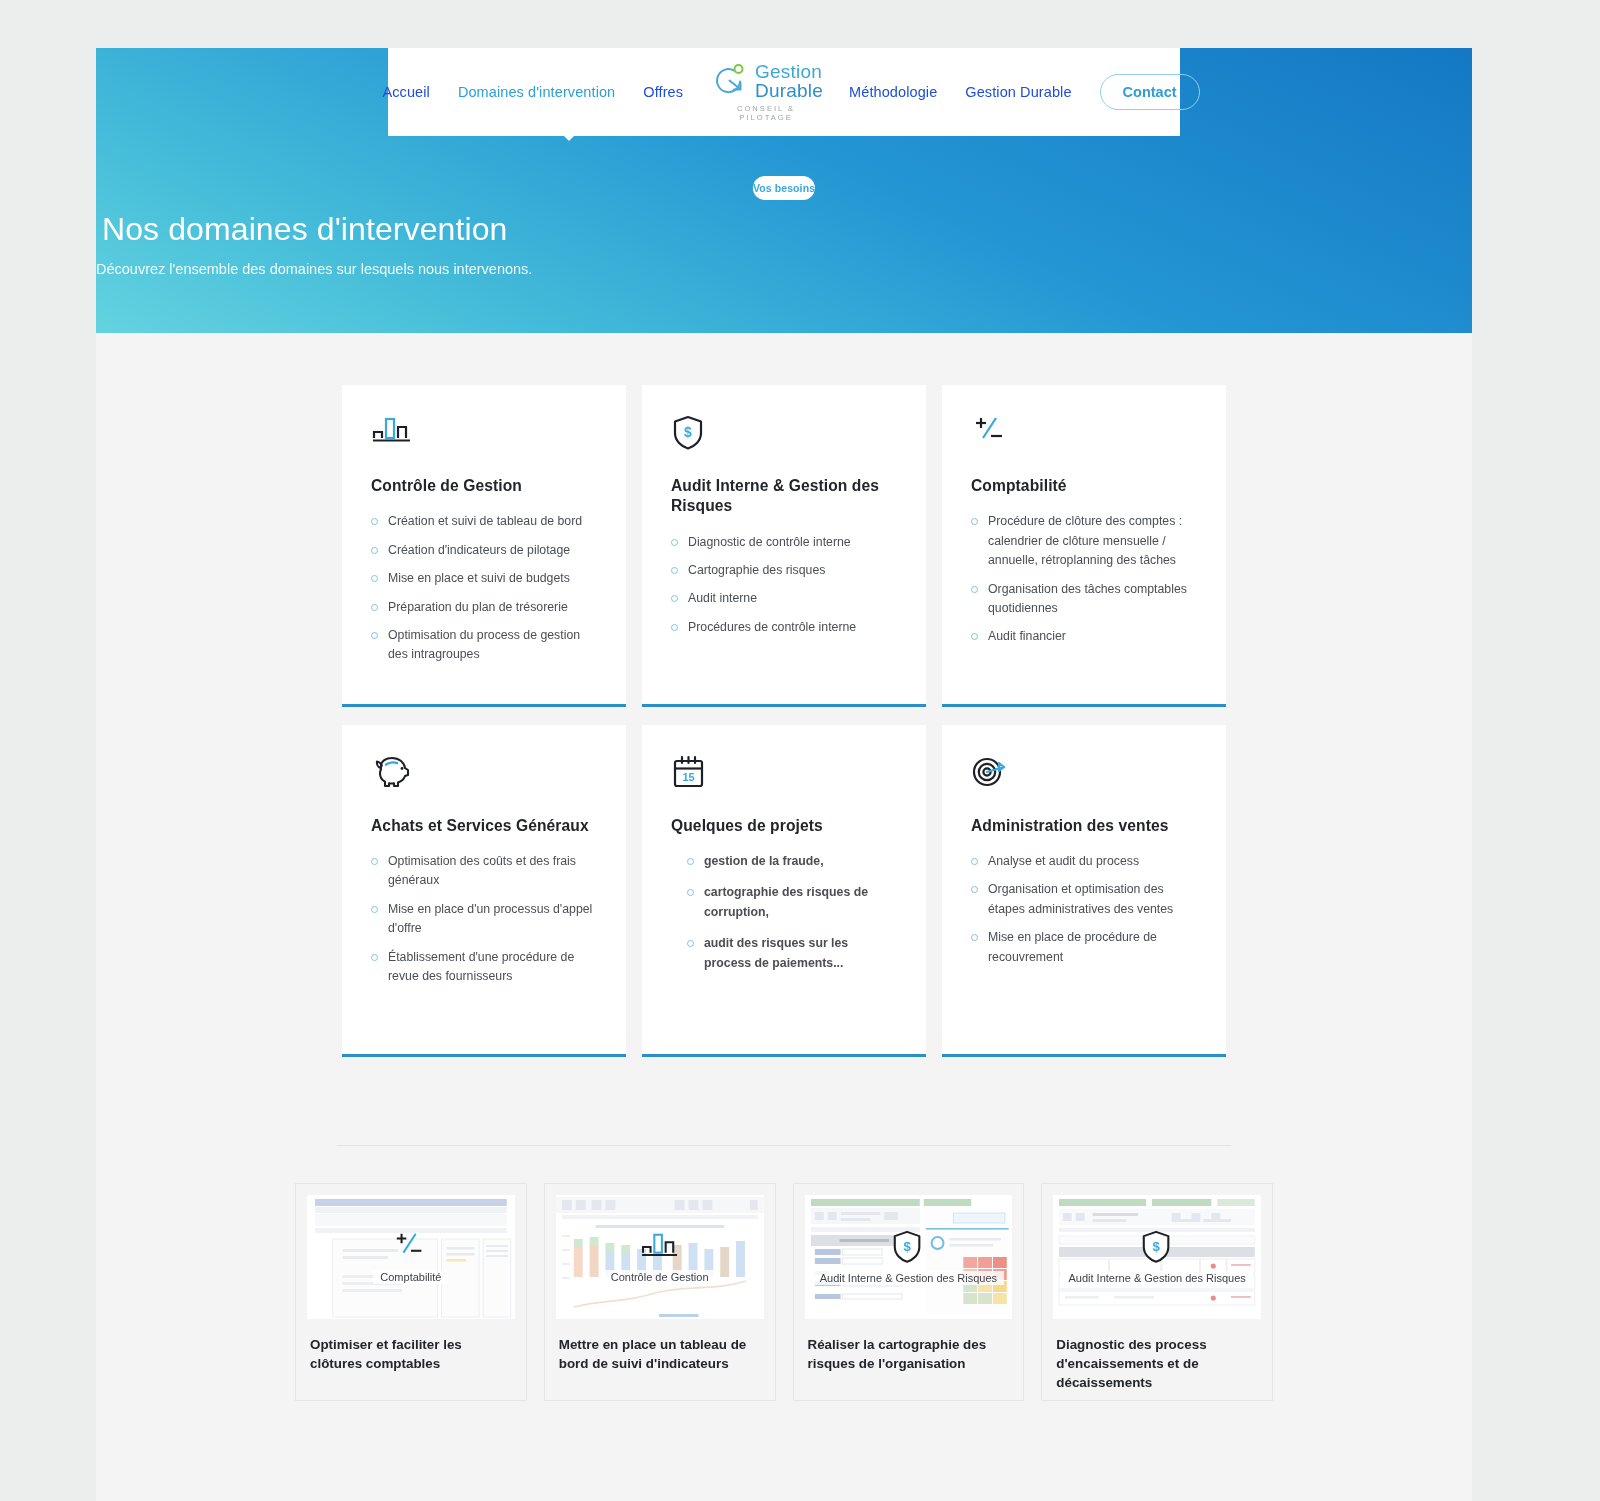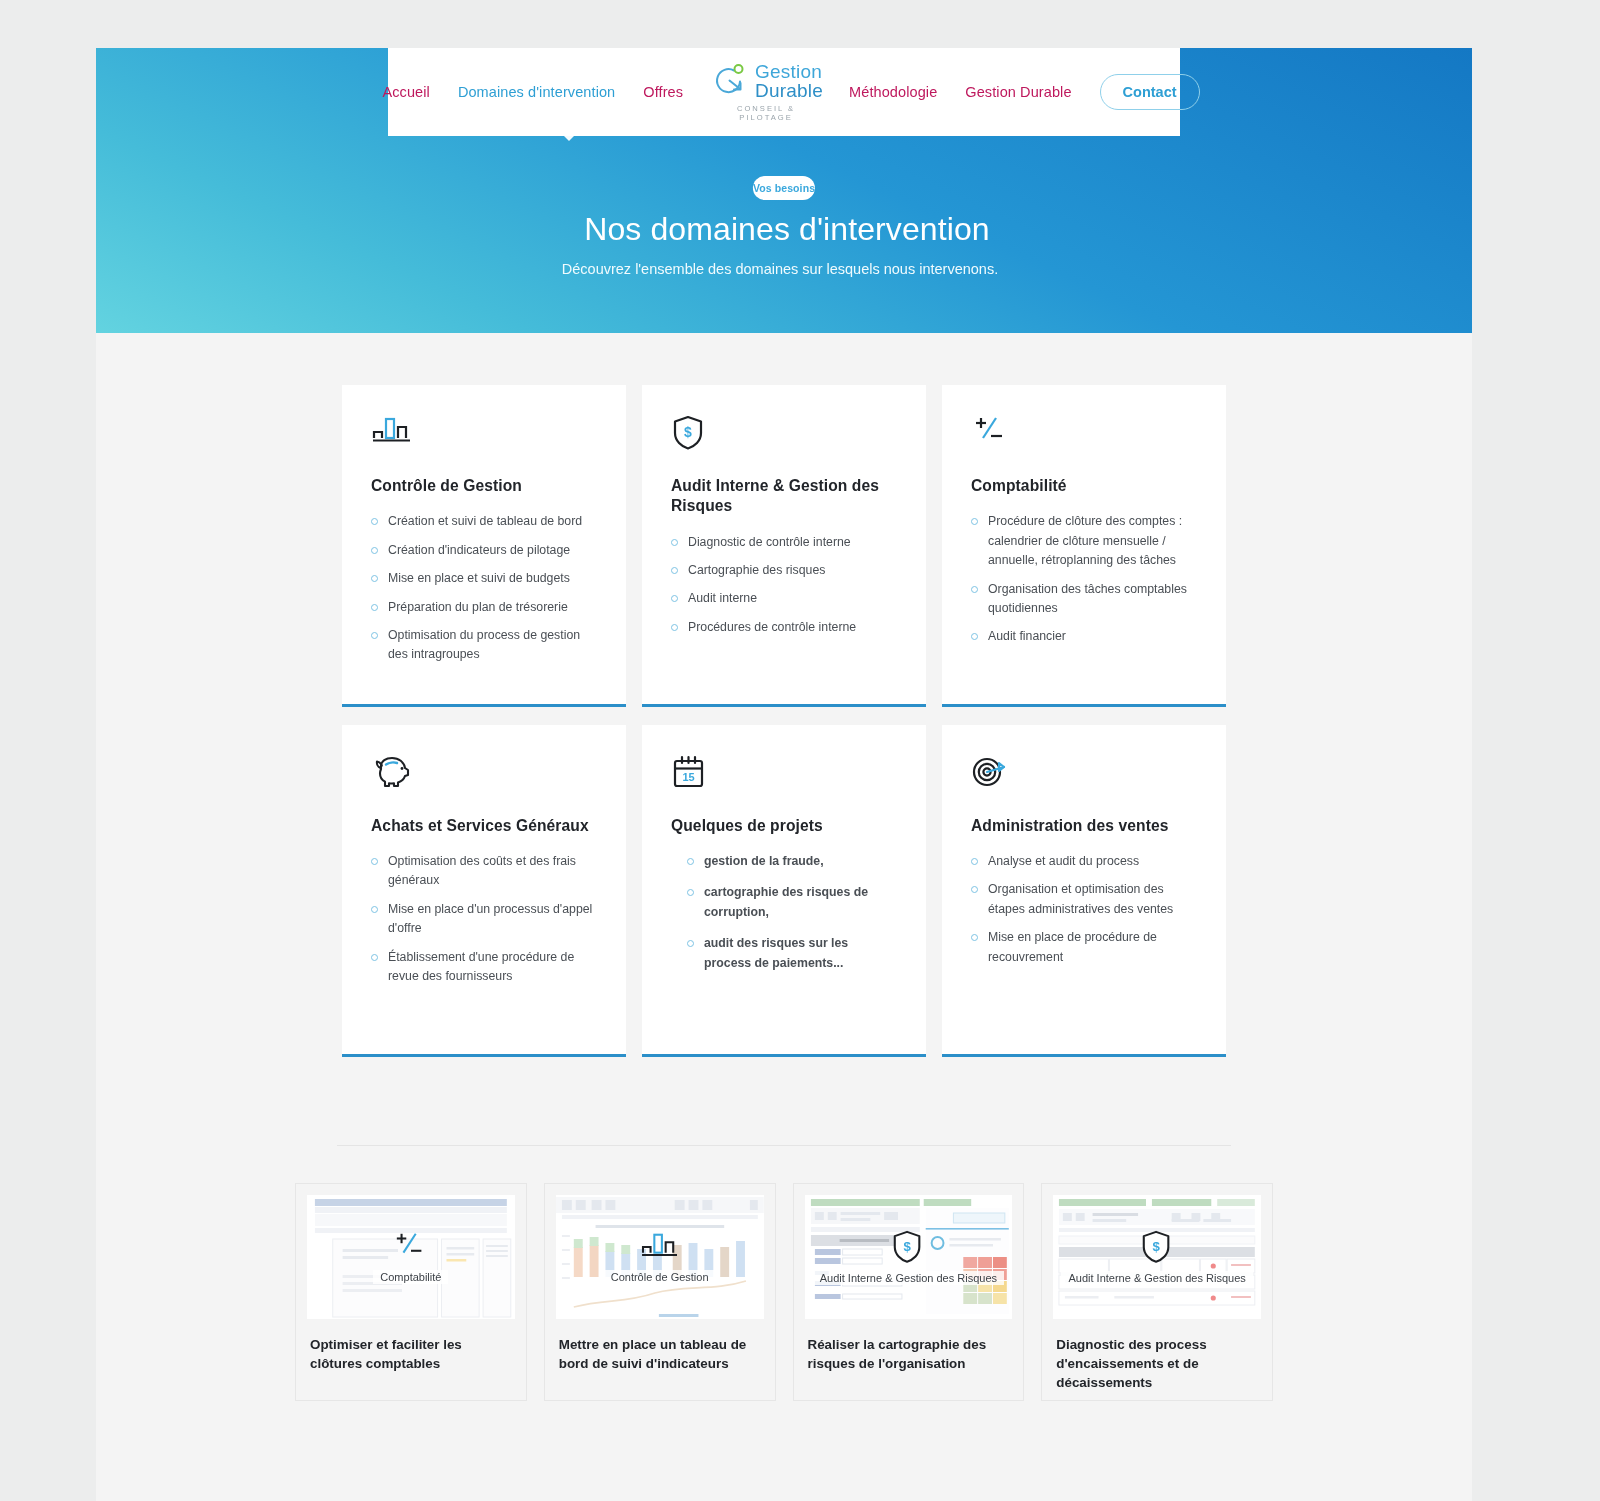--- a/index.html
+++ b/index.html
@@ -30,21 +30,21 @@
     width: 792px; height: 88px;
     background: #ffffff;
     display: flex;
     align-items: center;
     justify-content: center;
     gap: 0px;
     z-index: 5;
   }
   .nav-link {
     font-size: 14.5px;
-    color: #be185d;
+    color: #1d4ed8;
     letter-spacing: .1px;
     white-space: nowrap;
     padding: 0 14px;
     cursor: pointer;
   }
   .nav-link.active { color: #2e9fd4; }
   .nav-contact {
     margin-left: 14px;
     border: 1.4px solid #8fd0ea;
     border-radius: 22px;
@@ -84,26 +84,26 @@
   .hero-badge {
     position: absolute; left: 50%; transform: translateX(-50%);
     top: 128px;
     background: #ffffff; border-radius: 14px;
     padding: 6px 0;
     font-size: 10.5px; font-weight: bold;
     color: #3aa8dd; letter-spacing: .1px;
   }
   .hero-title {
     position: absolute; left: 0; right: 0; top: 163px;
-    text-align: center;
+    text-align: left;
     font-size: 32px; color: #ffffff; letter-spacing: .1px; margin-left: 6px;
   }
   .hero-sub {
     position: absolute; left: 0; right: 8px; top: 213px;
-    text-align: center;
+    text-align: left;
     font-size: 14.5px; color: #f0fbfe;
   }
 
   
   .cards-zone { position: relative; padding-top: 52px; }
   .cards-grid {
     margin: 0 auto;
     width: 884px;
     display: grid;
     grid-template-columns: repeat(3, 1fr);

